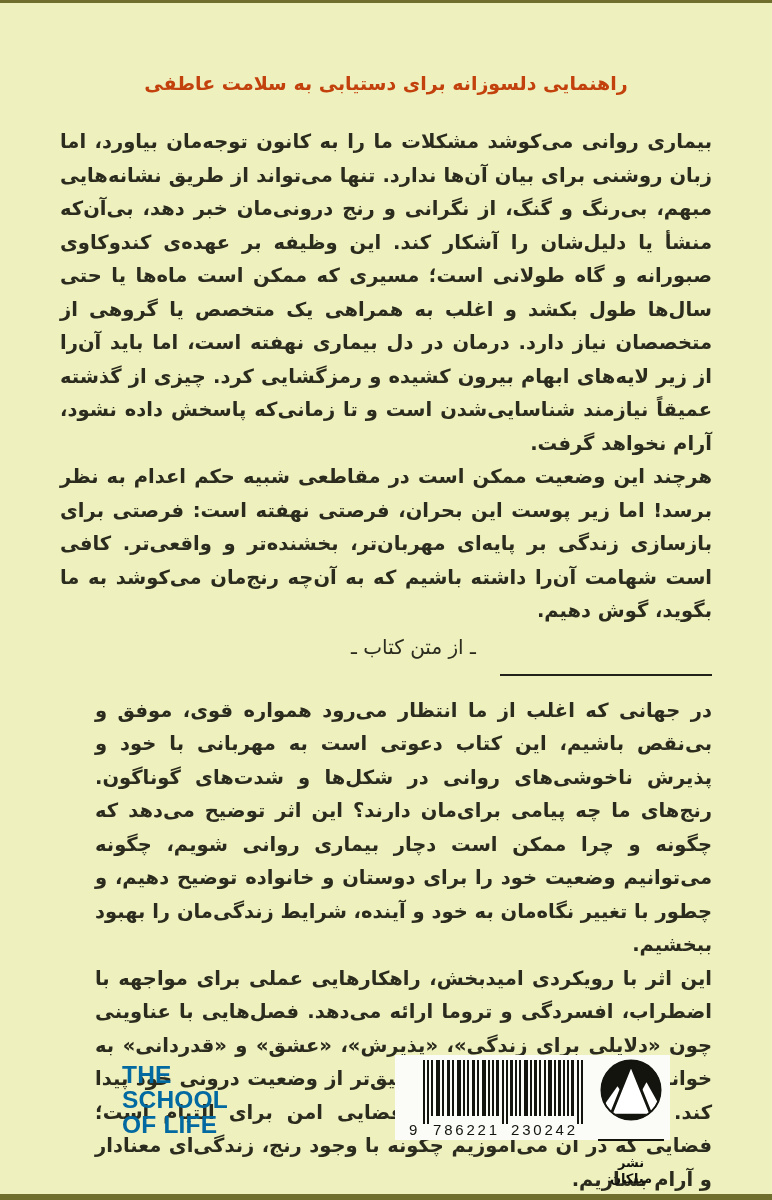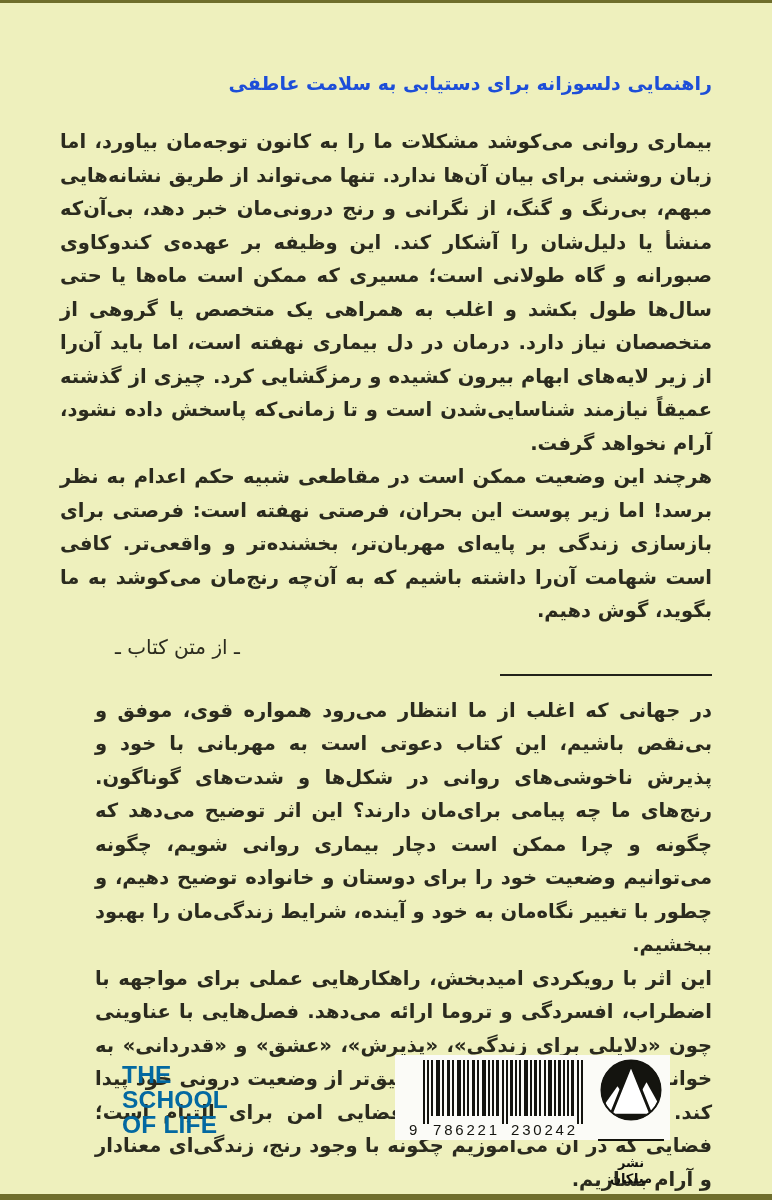--- a/index.html
+++ b/index.html
@@ -12,35 +12,36 @@
   .edge-strip{position:absolute;left:0;right:0;background:#6f6e2c;}
   .edge-strip.top{top:0;height:3px;}
   .edge-strip.bottom{bottom:0;height:6px;}
 
   .content{
     position:absolute;top:0;left:60px;width:652px;
     direction:rtl;
   }
   .tagline{
     margin-top:72px;
+    text-align:center;
     font-weight:bold;
     font-size:19px;
-    color:#1d4ed8;
+    color:#c2410c;
   }
   .copy{
     margin-top:31px;
     font-size:19.5px;
     line-height:33.5px;
     text-align:justify;
   }
   .copy p{margin:0;font-weight:bold;}
   .attribution{
     font-size:20px;
     line-height:32px;
-    text-align:left;
+    text-align:center;
     padding-left:55px;
     margin-top:3px;
   }
   .divider{
     border:none;
     border-top:2.5px solid #22221a;
     width:212px;
     height:0;
     margin:11px 0 18px 162px;
   }

